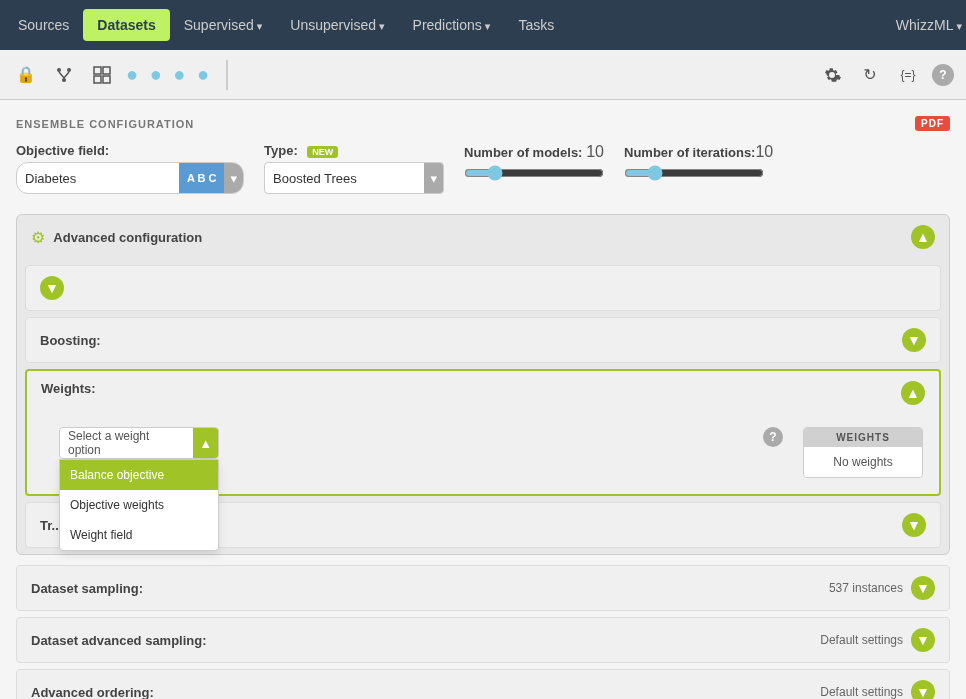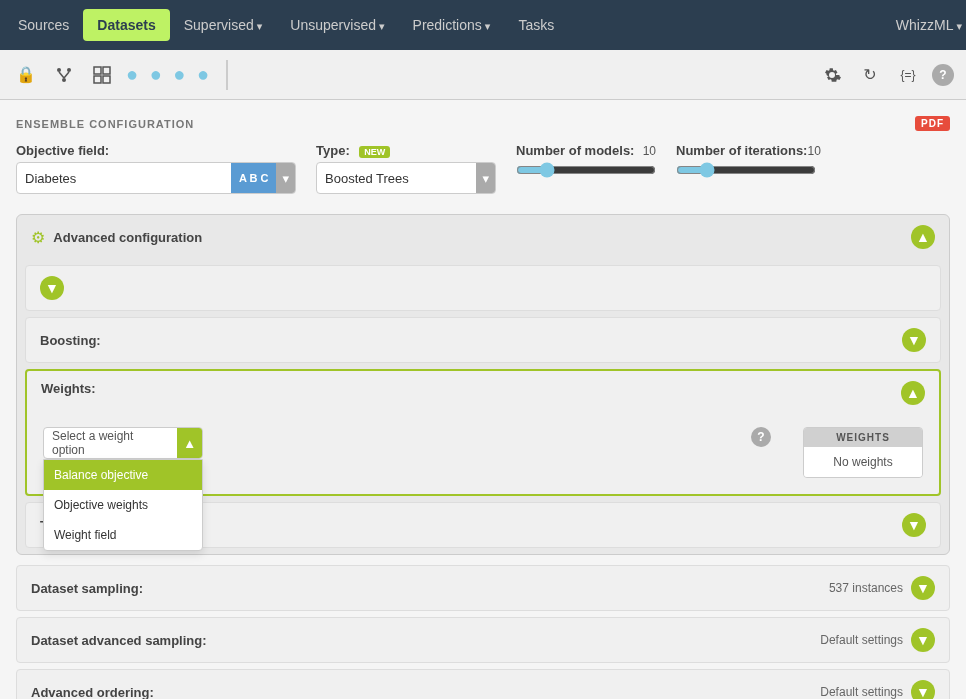--- a/index.html
+++ b/index.html
@@ -109,25 +109,25 @@
       border-radius: 3px;
       margin-left: 6px;
       vertical-align: middle;
     }
 
     
     .obj-field-wrap {
       display: flex;
       align-items: center;
       border: 1px solid #ccc;
-      border-radius: 4px;
+      border-radius: 12px;
       background: white;
       height: 32px;
       overflow: hidden;
-      width: 280px;
+      width: 228px;
     }
     .obj-field-text {
       flex: 1;
       padding: 0 8px;
       font-size: 13px;
       color: #333;
     }
     .abc-badge {
       background: #5a9bd3;
       color: white;
@@ -180,21 +180,21 @@
       display: flex;
       flex-direction: column;
       gap: 4px;
     }
     .slider-label-row {
       display: flex;
       justify-content: space-between;
       align-items: center;
     }
     .slider-value {
-      font-size: 12px;
+      font-size: 16px;
       color: #555;
     }
     input[type=range] {
       width: 140px;
       accent-color: #7ec8e3;
     }
 
     
     .adv-config {
       background: #e8e8e8;
@@ -256,21 +256,22 @@
       display: flex;
       align-items: flex-start;
       padding: 10px 14px;
       cursor: pointer;
       gap: 40px;
     }
     .weights-content {
       padding: 12px 16px 16px;
       display: flex;
       align-items: flex-start;
-      gap: 32px;
+      gap: 20px;
+      margin-left: 16px;
     }
 
     
     .weight-dropdown-wrap {
       position: relative;
       width: 160px;
     }
     .weight-dropdown-trigger {
       display: flex;
       align-items: center;

